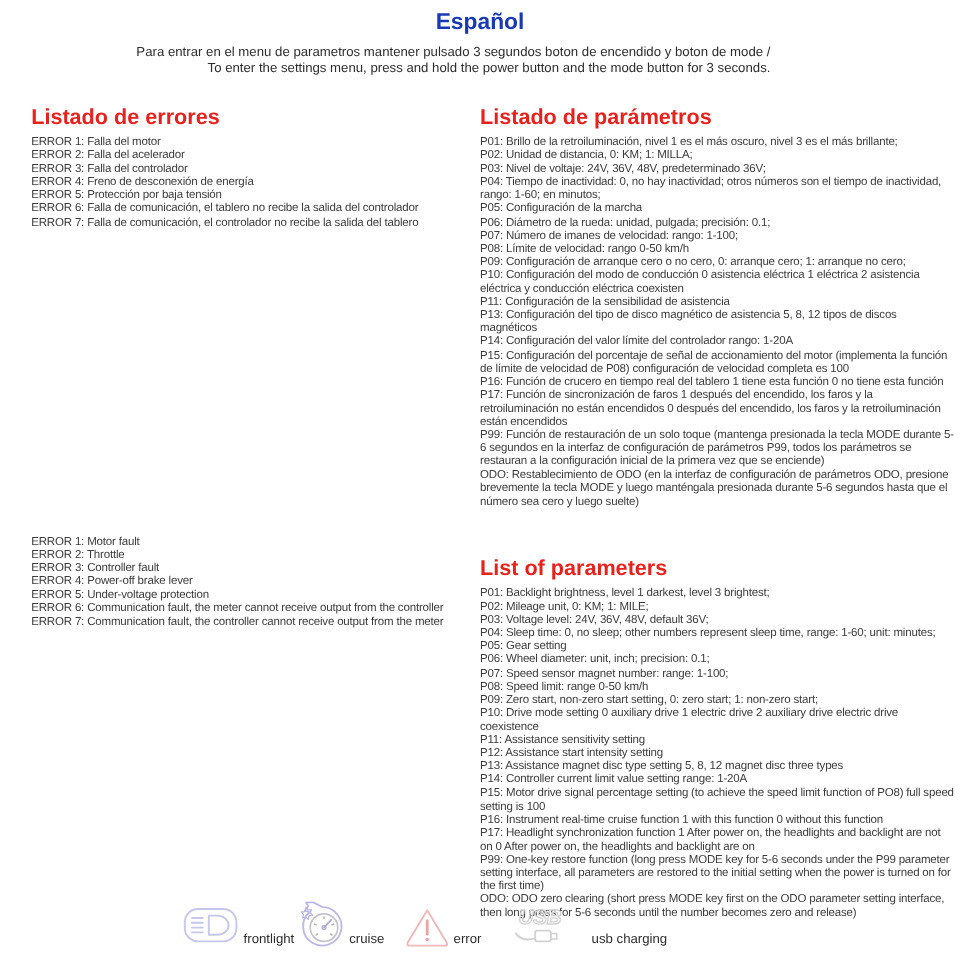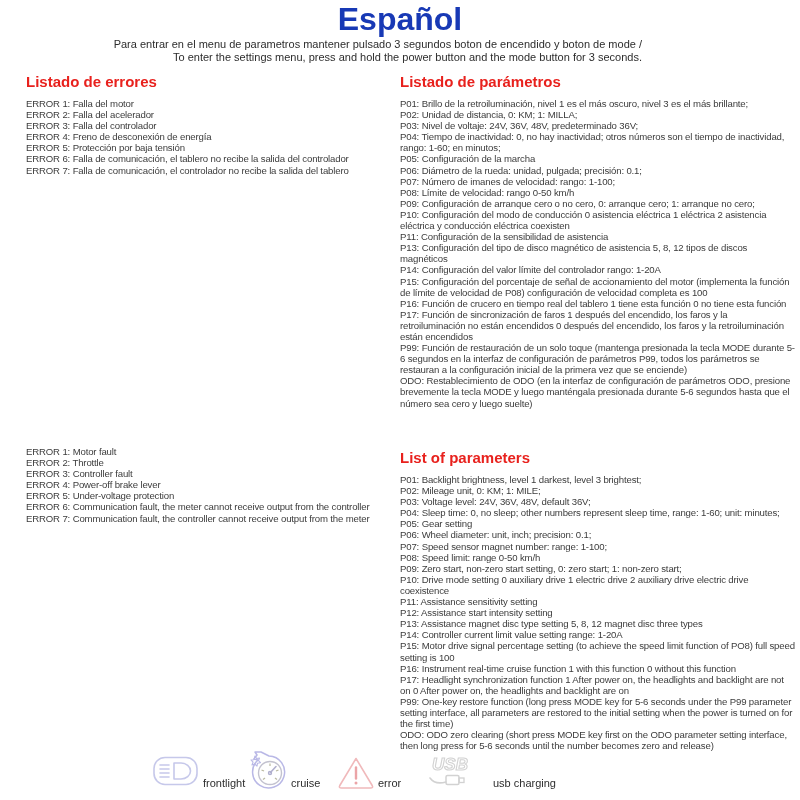--- a/index.html
+++ b/index.html
@@ -2,33 +2,33 @@
 <html><head>
 <meta charset="utf-8">
 <style>
   html,body{margin:0;padding:0;background:#ffffff;}
   .page{
     position:relative;width:800px;height:800px;background:#ffffff;overflow:hidden;
     font-family:"Liberation Sans", sans-serif;color:#3c3c3c;
   }
   .title{
     position:absolute;top:1px;left:0;width:800px;text-align:center;
-    font-size:32px;font-weight:bold;color:#1839b5;line-height:36px;
+    font-size:19px;font-weight:bold;color:#1839b5;line-height:36px;
   }
   .subtitle{
     position:absolute;top:38px;left:0;width:642px;text-align:right;
     font-size:11px;line-height:12.5px;color:#2d2d2d;
   }
   .section{position:absolute;}
   .sec-errores-es{left:26px;top:70px;width:366px;}
   .sec-parametros-es{left:400px;top:70px;width:395px;}
   .sec-errors-en{left:26px;top:446px;width:366px;}
   .sec-parameters-en{left:400px;top:446px;width:395px;}
   .section h2{
-    margin:1px 0 5px 0;font-size:15px;line-height:22px;font-weight:bold;
+    margin:16px 0 5px 0;font-size:18px;line-height:22px;font-weight:bold;
     color:#e8211d;letter-spacing:0;
   }
   .list-lines{font-size:9.6px;line-height:11.1px;letter-spacing:-0.15px;color:#3c3c3c;}
   .list-lines .list-line{margin:0;padding:0;}
   .footer{position:absolute;left:0;top:748px;width:800px;height:48px;}
   .icon-box{position:absolute;}
   .icon-label{
     position:absolute;top:29px;font-size:11px;line-height:13px;color:#2d2d2d;white-space:nowrap;
   }
   .fi-frontlight{left:152px;top:7px;}

